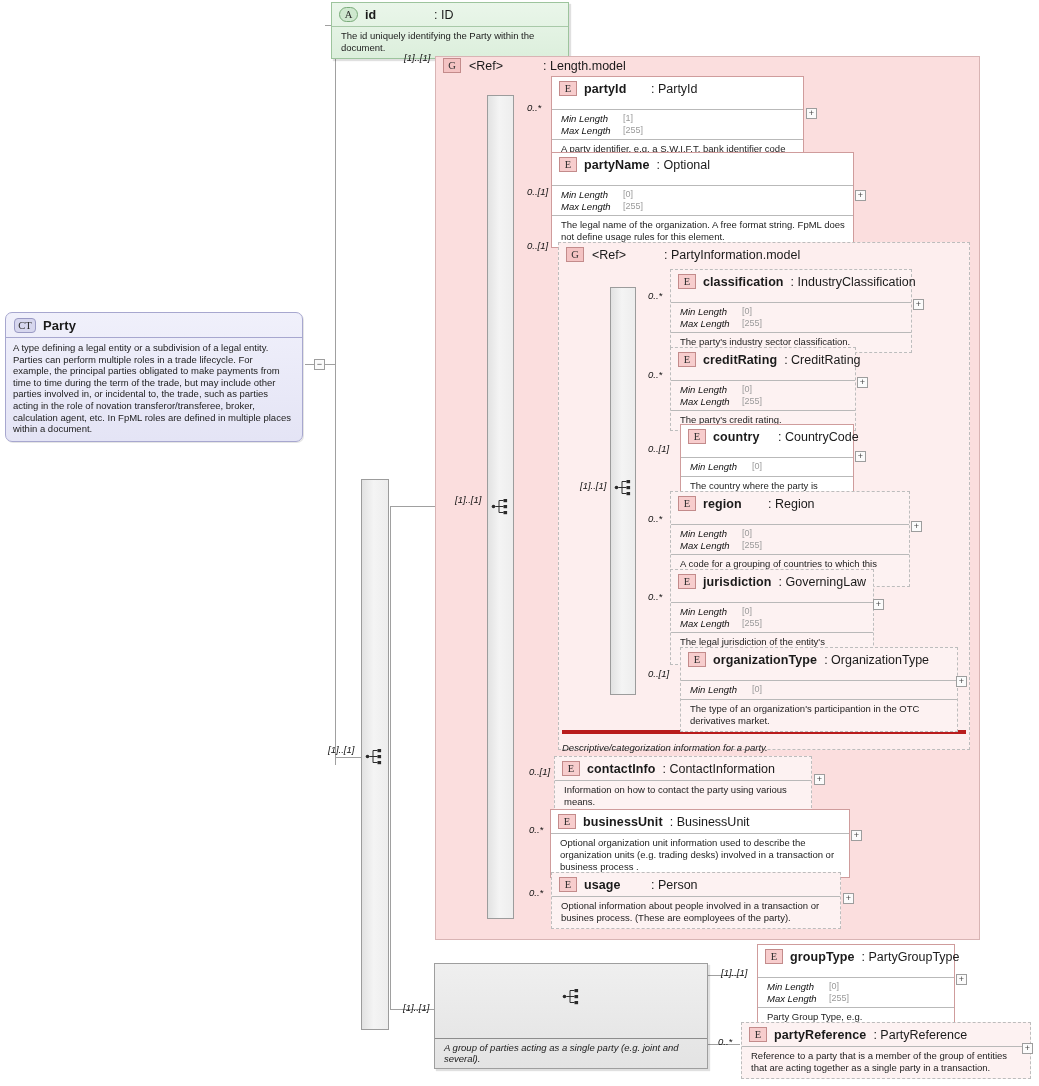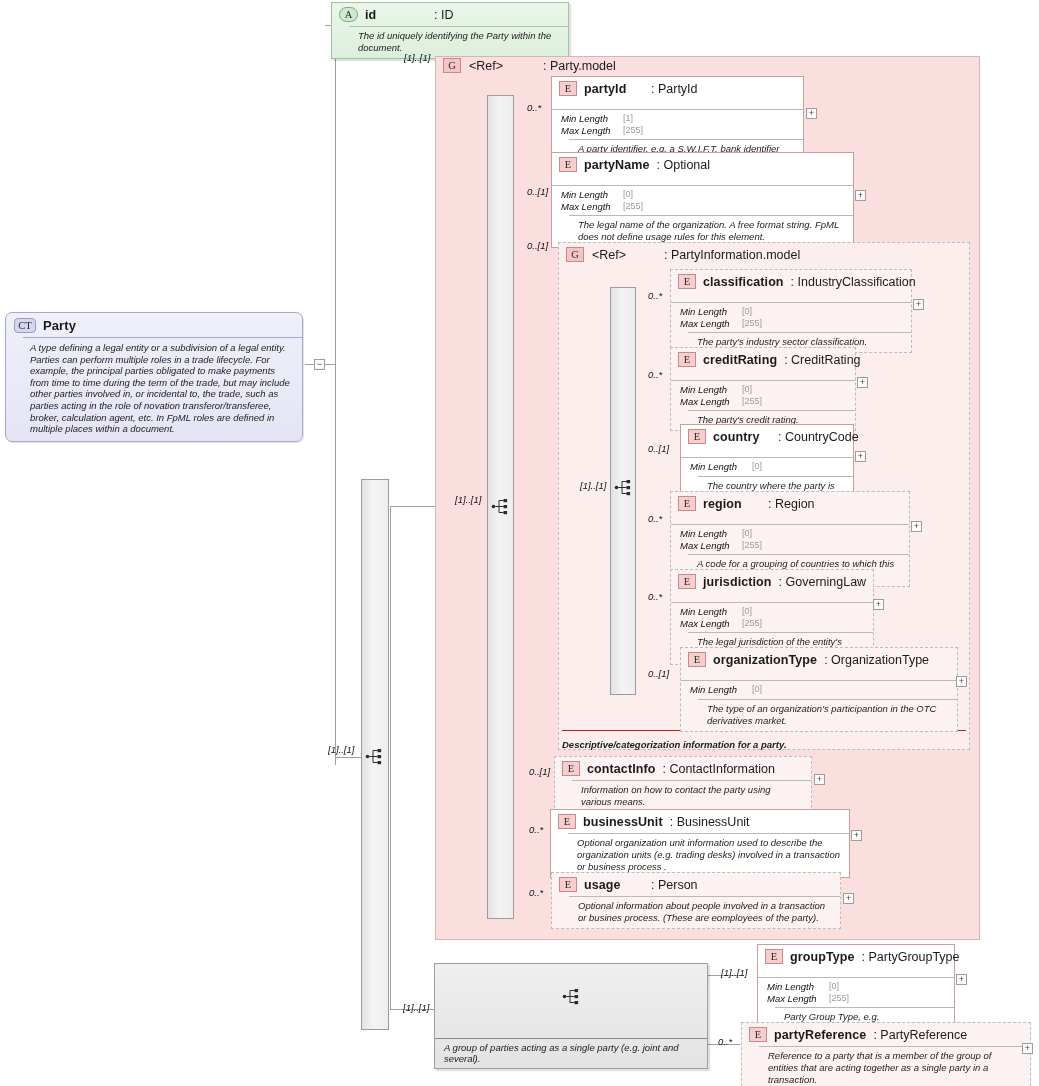--- a/index.html
+++ b/index.html
@@ -30,23 +30,22 @@
     font-size:9.5px;
     font-style:italic;
     margin-top:9px;
   }
   .node .facets .row { display:flex; line-height:11.5px; }
   .node .facets .row .lbl { width:62px; color:#111; }
   .node .facets .row .val { color:#9a9a9a; font-style:normal; font-size:9px; }
   .node .doc {
     border-top:1px solid #b9b9b9;
     padding:3px 8px 4px 9px;
-    font-size:9.5px; font-style:italic; color:#1c1c1c;
+    font-size:9.5px; color:#1c1c1c;
     line-height:12px;
-    margin-left:17px;
   }
 
   
   .badge {
     width:18px; height:15px; line-height:13px;
     text-align:center; font-size:10.5px; font-style:normal;
     font-family:"Liberation Serif", serif;
     border:1px solid #c38b8b; background:#f7cdcd; color:#2a2a2a;
     flex:0 0 auto;
   }
@@ -187,21 +186,21 @@
     <rect x="12.5" y="1" width="3.6" height="3.2" fill="#2b2b2b"></rect>
     <rect x="12.5" y="7" width="3.6" height="3.2" fill="#2b2b2b"></rect>
     <rect x="12.5" y="13" width="3.6" height="3.2" fill="#2b2b2b"></rect>
   </svg>
   <div class="card" style="left:328px; top:744px;">[1]..[1]</div>
 
   <div class="panel-pink" style="left:435px; top:56px; width:545px; height:884px;"></div>
   <div class="abs" style="left:443px; top:58px; display:flex; align-items:center; gap:8px; font-size:12.5px;">
     <span class="badge g">G</span>
     <span>&lt;Ref&gt;</span>
-    <span style="margin-left:32px;">: Party.model</span>
+    <span style="margin-left:32px;">: Length.model</span>
   </div>
   <div class="card" style="left:404px; top:52px;">[1]..[1]</div>
 
   <div class="seqbar" style="left:487px; top:95px; width:27px; height:824px;"></div>
   <svg class="seqicon" style="left:491px; top:498px;" viewBox="0 0 20 17">
     <circle cx="2.5" cy="8.5" r="1.8" fill="#2b2b2b"></circle>
     <path d="M4.3 8.5 H8 M8 2.5 V14.5 M8 2.5 H12.5 M8 8.5 H12.5 M8 14.5 H12.5" stroke="#2b2b2b" stroke-width="1" fill="none"></path>
     <rect x="12.5" y="1" width="3.6" height="3.2" fill="#2b2b2b"></rect>
     <rect x="12.5" y="7" width="3.6" height="3.2" fill="#2b2b2b"></rect>
     <rect x="12.5" y="13" width="3.6" height="3.2" fill="#2b2b2b"></rect>
@@ -250,21 +249,21 @@
   <div class="tog" style="left:855px; top:190px;">+</div>
   <div class="card" style="left:527px; top:186px;">0..[1]</div>
 
   <div class="panel-pink-lite" style="left:558px; top:242px; width:412px; height:508px;"></div>
   <div class="abs" style="left:566px; top:247px; display:flex; align-items:center; gap:8px; font-size:12.5px;">
     <span class="badge g">G</span>
     <span>&lt;Ref&gt;</span>
     <span style="margin-left:30px;">: PartyInformation.model</span>
   </div>
   <div class="card" style="left:527px; top:240px;">0..[1]</div>
-  <div class="abs" style="left:562px; top:730px; font-size:9.5px; font-style:italic; border-top:1px solid #b91c1c; width:404px; padding-top:8px;font-weight:bold;">Descriptive/categorization information for a party.</div>
+  <div class="abs" style="left:562px; top:730px; font-size:9.5px; font-style:italic; border-top:4px solid #b91c1c; width:404px; padding-top:8px;">Descriptive/categorization information for a party.</div>
 
   <div class="seqbar" style="left:610px; top:287px; width:26px; height:408px;"></div>
   <svg class="seqicon" style="left:614px; top:479px;" viewBox="0 0 20 17">
     <circle cx="2.5" cy="8.5" r="1.8" fill="#2b2b2b"></circle>
     <path d="M4.3 8.5 H8 M8 2.5 V14.5 M8 2.5 H12.5 M8 8.5 H12.5 M8 14.5 H12.5" stroke="#2b2b2b" stroke-width="1" fill="none"></path>
     <rect x="12.5" y="1" width="3.6" height="3.2" fill="#2b2b2b"></rect>
     <rect x="12.5" y="7" width="3.6" height="3.2" fill="#2b2b2b"></rect>
     <rect x="12.5" y="13" width="3.6" height="3.2" fill="#2b2b2b"></rect>
   </svg>
   <div class="card" style="left:580px; top:480px;">[1]..[1]</div>

